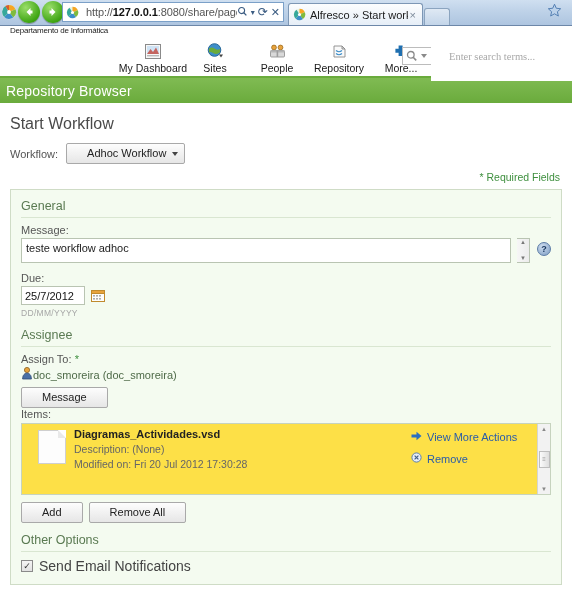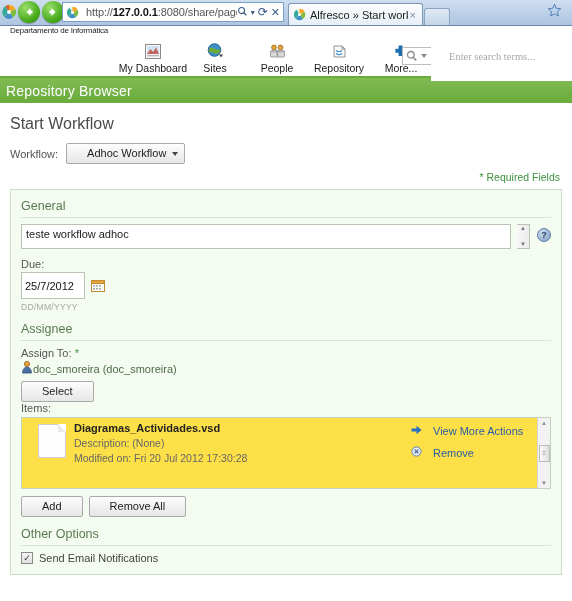--- a/index.html
+++ b/index.html
@@ -251,21 +251,21 @@
     margin-top: 4px;
     box-sizing: border-box;
   }
 
   .two-col { display: flex; margin-top: 9px; }
   .col-left { width: 283px; }
   .col-right { flex: 1 1 auto; }
 
   .date-row { display: flex; align-items: center; gap: 6px; }
   #due-input {
-    width: 64px; height: 27px;
+    width: 64px; height: 19px;
     border: 1px solid #b9c4b2; background:#fff;
     font-family: "Liberation Sans", sans-serif; font-size: 11px;
     color: #111; padding: 1px 3px; box-sizing: border-box;
   }
   .cal-icon { width: 14px; height: 13px; position: relative; }
   .date-hint { font-size: 8.5px; color: #a6a6a6; letter-spacing:.3px; margin-top: 3px; }
 
   .select-wrap {
     display: inline-flex; align-items: center;
     border: 1px solid #9c9c9c;
@@ -305,21 +305,21 @@
   }
   .file-icon:after {
     content:""; position:absolute; right:-1px; top:-1px;
     border-width: 0 8px 8px 0; border-style: solid;
     border-color: #e9e9e9 #ffffff;
   }
   .item-meta { flex: 1 1 auto; }
   .item-title { font-size: 11px; font-weight: bold; color: #222; }
   .item-sub { font-size: 10.5px; color: #666; margin-top: 3px; }
   .item-actions { width: 120px; padding-top: 3px; }
-  .act-row { display:flex; align-items:center; gap:11px; margin-bottom: 9px; }
+  .act-row { display:flex; align-items:center; gap:5px; margin-bottom: 9px; }
   .act-row .atxt { font-size: 11px; color: #2a5ca8; }
   .scroll-col {
     width: 13px; border-left: 1px solid #d4d4d4;
     background: #f2f2f2;
     display: flex; flex-direction: column; align-items: center;
     justify-content: space-between;
     box-sizing: border-box; flex: 0 0 13px;
   }
   .sc-arrow { font-size: 6px; color: #888; line-height: 8px; padding: 1px 0; }
   .sc-thumb {
@@ -332,21 +332,21 @@
   .items-btn-row { display: flex; gap: 6px; margin-top: 7px; }
 
   .checkbox-row { display:flex; align-items:center; gap:6px; margin-top: 5px;}
   .cbx {
     width: 12px; height: 12px; box-sizing: border-box;
     border: 1px solid #8a8a8a;
     background: linear-gradient(to bottom,#f4f4f4,#e2e2e2);
     display: flex; align-items: center; justify-content: center;
     color: #333; font-size: 9px; line-height: 9px;
   }
-  .checkbox-row .cbl { font-size: 11px; color: #444; }
+  .checkbox-row .cbl { font-size: 14px; color: #444; }
 
   #footer-btns { display: flex; gap: 7px; padding: 14px 0 0 5px; }
 </style>
 </head>
 <body>
 
 <div id="browser-chrome">
 
   <div class="app-icon-16" style="position:absolute;left:1px;top:4px;">
     <svg class="alf-logo" width="16" height="16" viewBox="0 0 16 16">
@@ -526,20 +526,21 @@
   <div id="required-note">
     <span class="star">*</span>
     <span>Required Fields</span>
   </div>
 
   <div id="form-panel">
 
     
     <div class="section-head">General</div>
 
+    <div class="field-label">Message:</div>
     <div class="msg-row">
       <textarea id="message-box" style="">teste workflow adhoc</textarea>
       <div class="ta-scroll">
         <div class="ta-arrow">▲</div>
         <div class="ta-arrow">▼</div>
       </div>
       <div class="help-icon">?</div>
     </div>
 
     <div class="two-col">
@@ -572,21 +573,21 @@
     </div>
     <div class="assignee-line">
       <span>
         <svg width="12" height="13" viewBox="0 0 12 13">
           <ellipse cx="6" cy="3" rx="2.6" ry="2.6" fill="#e8a33d" stroke="#8a6020" stroke-width=".8"></ellipse>
           <path d="M1.6 12 C1.6 8 3.6 6.2 6 6.2 C8.4 6.2 10.4 8 10.4 12 Z" fill="#4a6fa5" stroke="#2d4a75" stroke-width=".8"></path>
         </svg>
       </span>
       <span class="aname">doc_smoreira (doc_smoreira)</span>
     </div>
-    <button class="btn">Select</button>
+    <button class="btn">Message</button>
 
     
     <div class="field-label">Items:</div>
 
     <div id="items-box">
       <div id="items-inner">
         <div class="file-icon"></div>
         <div class="item-meta">
           <div class="item-title">Diagramas_Actividades.vsd</div>
           <div class="item-sub">Description: (None)</div>

